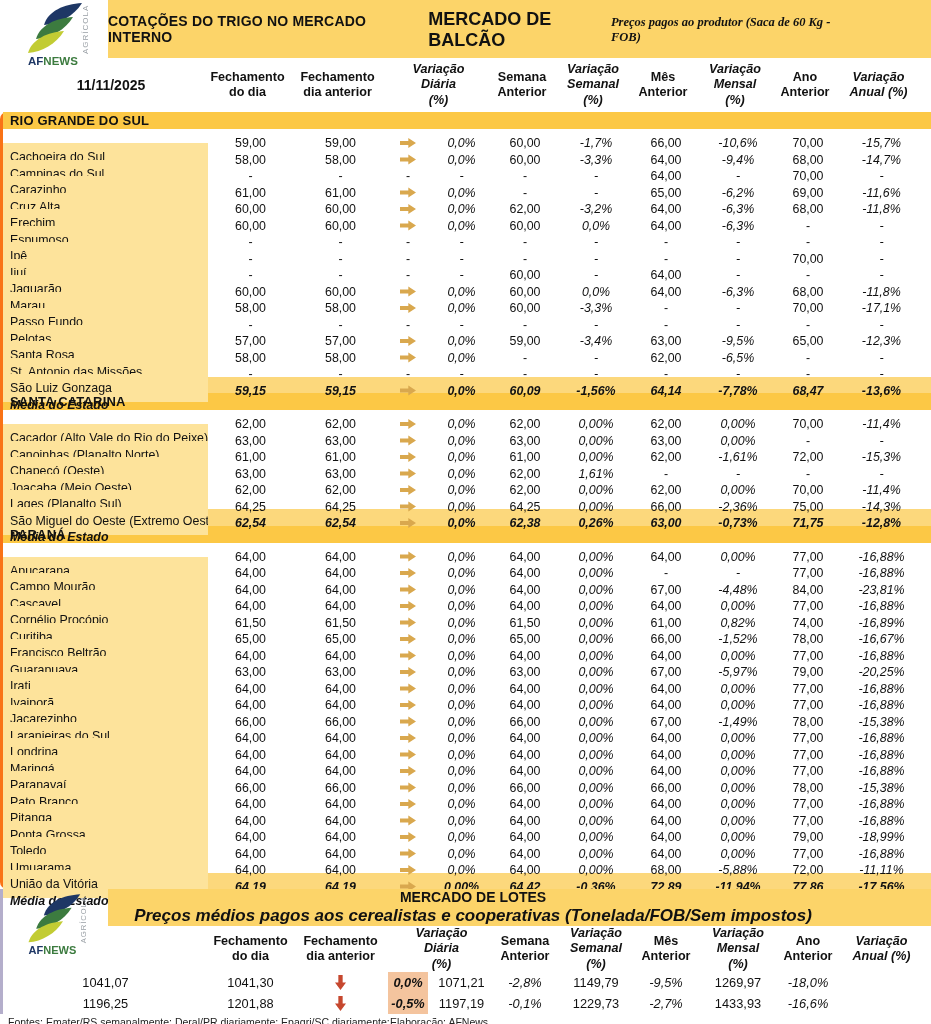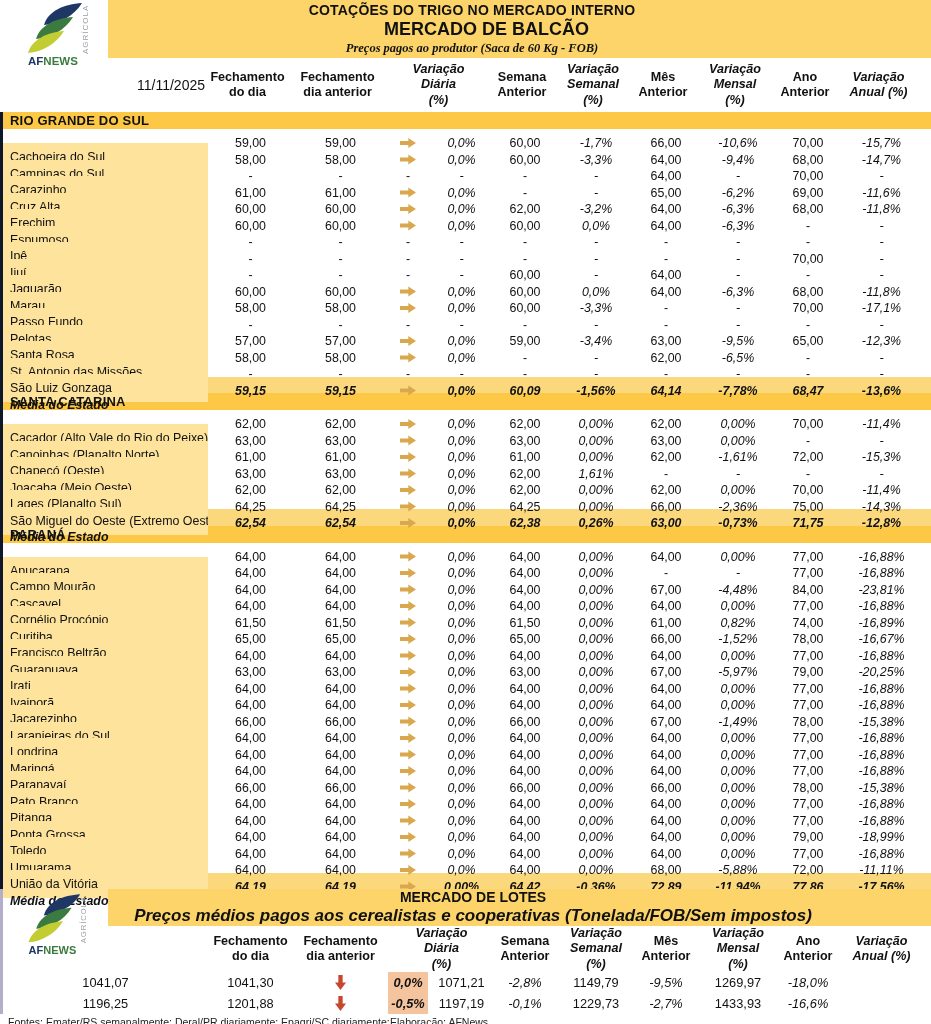--- a/index.html
+++ b/index.html
@@ -1,36 +1,36 @@
 <!DOCTYPE html>
 <html><head>
 <meta charset="utf-8">
 <style>
   html,body{margin:0;padding:0;background:#fff;}
   .page{position:relative;width:931px;height:1024px;background:#fff;
         font-family:"Liberation Sans",sans-serif;color:#111;overflow:hidden;}
   
   .tophead{position:relative;height:58px;}
   .goldband{position:absolute;left:108px;right:0;top:0;bottom:0;background:#FCD469;
-            display:flex;flex-direction:column;justify-content:center;align-items:center;
+            display:flex;flex-direction:row;justify-content:center;align-items:center;
             padding-right:95px;}
   .t1{font-size:14px;font-weight:bold;letter-spacing:.2px;}
   .t2{font-size:18px;font-weight:bold;margin-top:1px;margin-left:29px;}
   .t3{font-size:12.5px;font-weight:bold;font-style:italic;margin-top:1px;font-family:Liberation Serif, serif;}
   .logo{position:absolute;left:16px;top:2px;}
   
   .grid{display:grid;grid-template-columns:205px 85px 95px 40px 67px 60px 82px 58px 86px 54px 93px;
         align-items:center;}
   .colhead{height:54px;background:#fff;}
   .colhead .hc{font-size:12.6px;font-weight:bold;text-align:center;white-space:pre-line;line-height:1.2;}
   .colhead .it{font-style:italic;}
   .span2{grid-column:span 2;}
-  .date{font-size:14px;font-weight:normal;text-align:right;padding-left:17px;}
+  .date{font-size:14px;font-weight:bold;text-align:center;padding-left:17px;}
   
-  .tablewrap{border-left:3px solid #0f172a;}
+  .tablewrap{border-left:3px solid #f97316;border-radius:7px;}
   .sect{height:17px;background:#FCC845;font-size:13px;font-weight:bold;
         padding-left:7px;display:flex;align-items:center;letter-spacing:.2px;}
   .trow{height:16.5px;font-size:12.4px;}
   .trow .c{text-align:center;white-space:nowrap;overflow:hidden;height:100%;
            display:flex;align-items:center;justify-content:center;}
   .trow .label{justify-content:flex-start;text-align:left;padding-left:7px;background:#FDE39B;margin-top:28px;}
   .pct{font-style:italic;}
   .media{background:#FCD87C;font-weight:bold;font-style:italic;}
   .media .label{background:transparent;}
   

